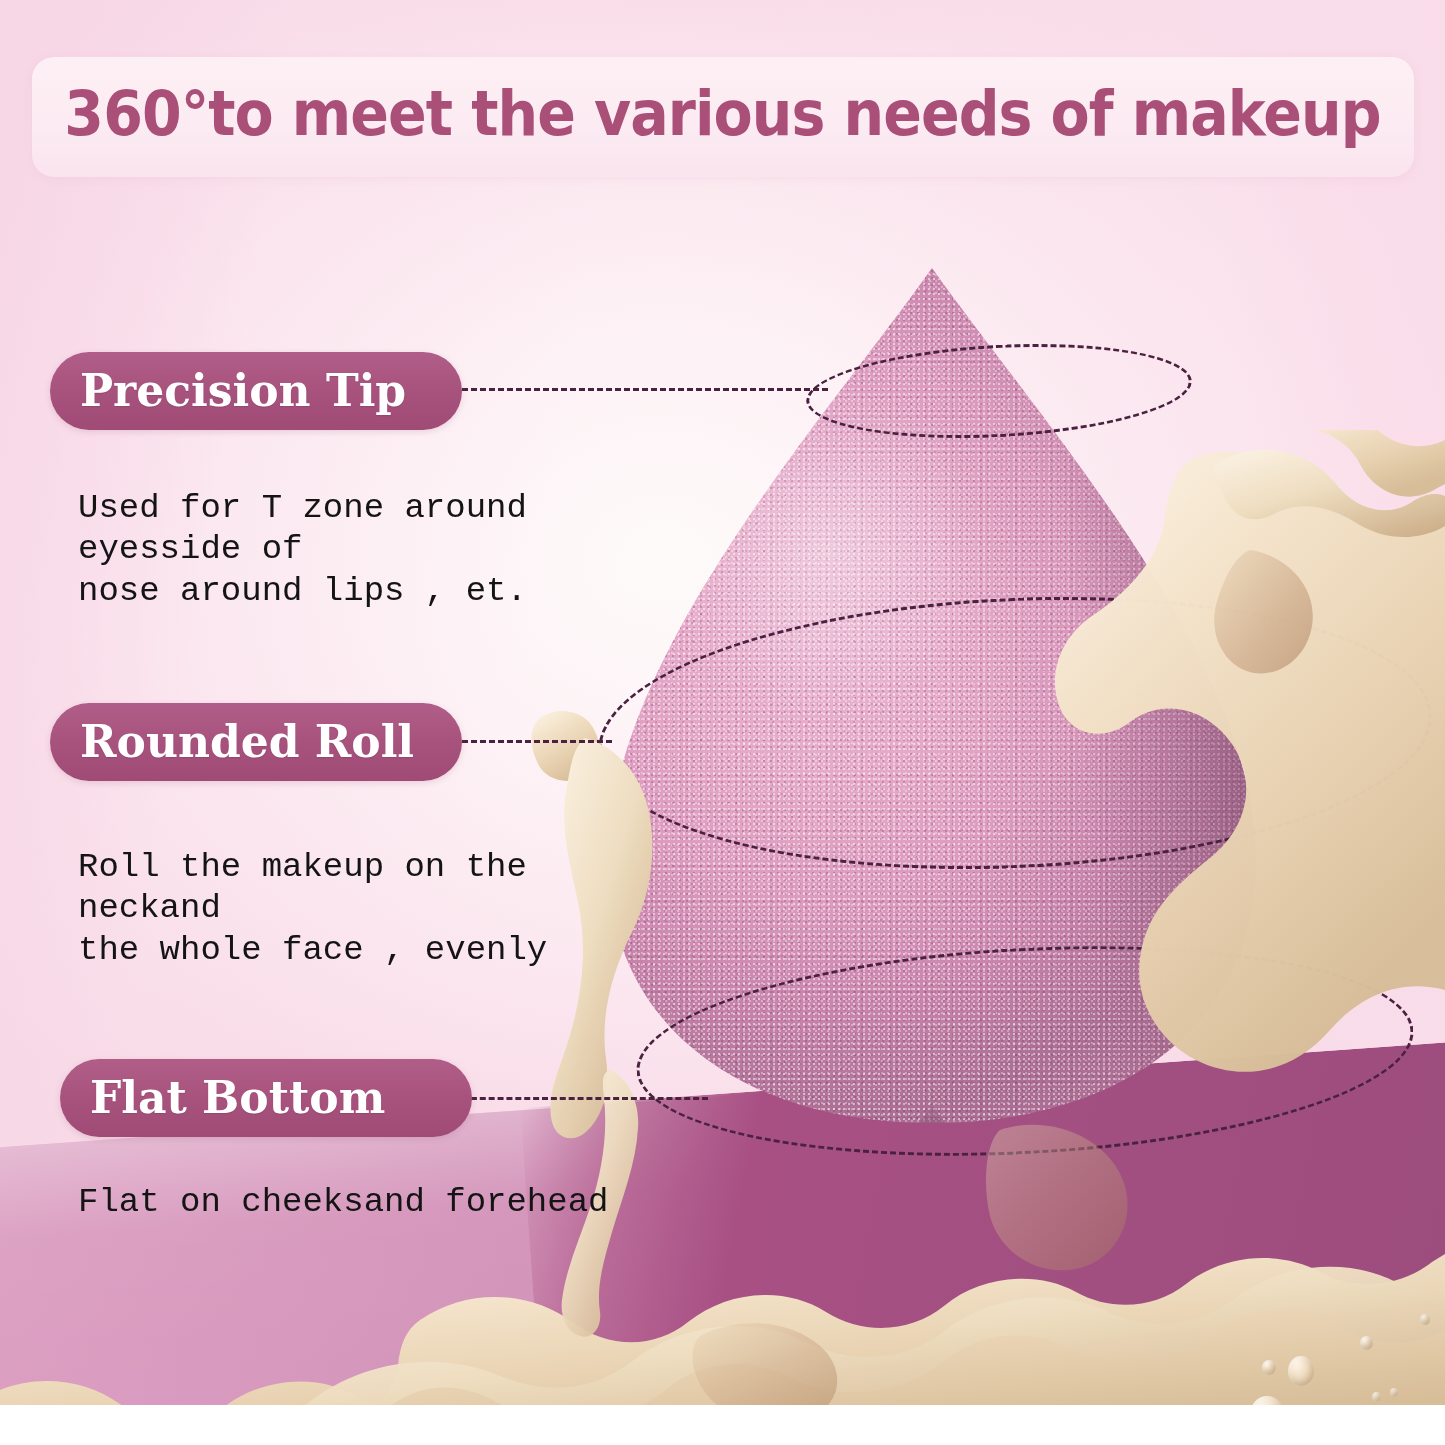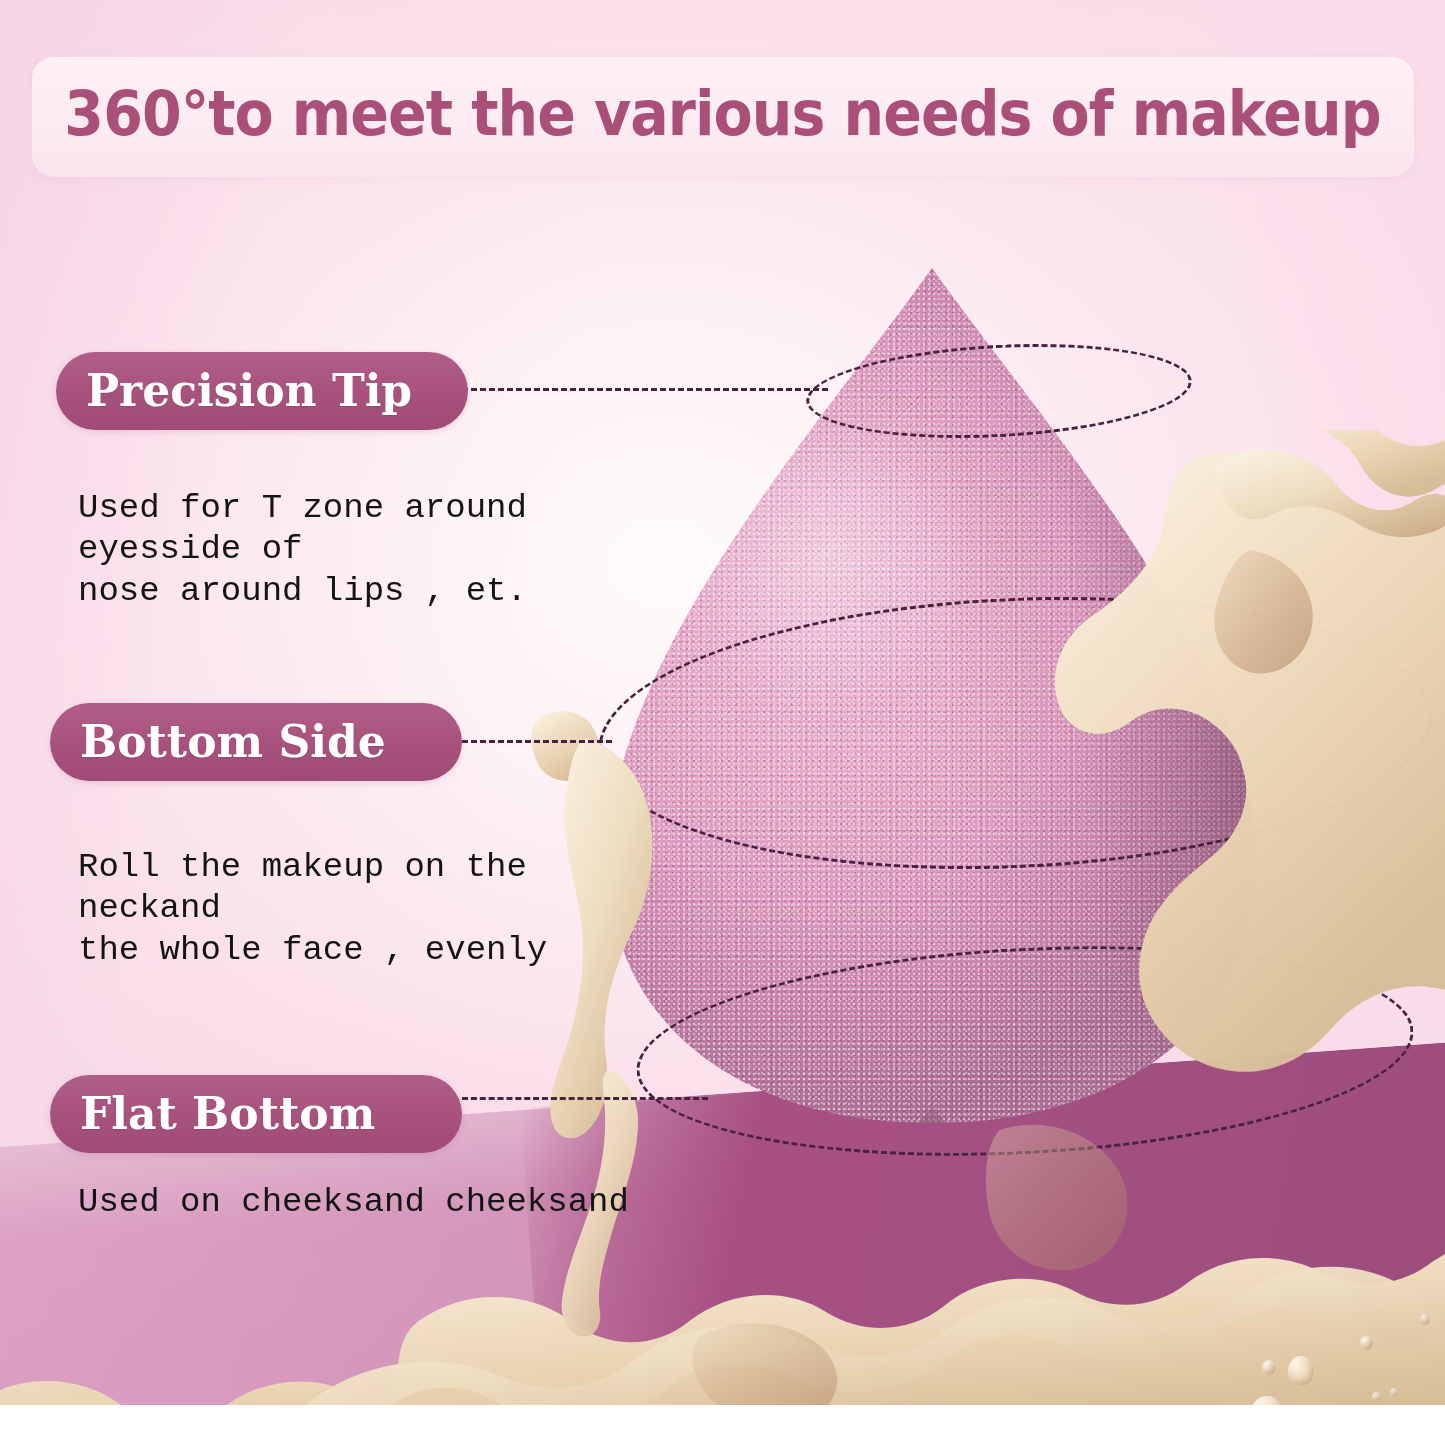--- a/index.html
+++ b/index.html
@@ -306,32 +306,32 @@
   <div class="drip" style="left:1288px; top:1356px; width:26px; height:30px;"></div>
   <div class="drip" style="left:1262px; top:1360px; width:14px; height:15px;"></div>
   <div class="drip" style="left:1360px; top:1336px; width:13px; height:14px;"></div>
   <div class="drip" style="left:1420px; top:1314px; width:10px; height:11px;"></div>
   <div class="drip" style="left:1372px; top:1392px; width:9px; height:10px;"></div>
   <div class="drip" style="left:1390px; top:1388px; width:8px; height:9px;"></div>
   <div class="drip" style="left:1026px; top:1408px; width:10px; height:11px;"></div>
   <div class="drip" style="left:1020px; top:1416px; width:8px; height:8px;"></div>
 
   <div class="connector" style="left:462px; top:388px; width:366px;"></div>
-  <div class="pill" style="left:56px; top:352px; width:412px;">
+  <div class="pill" style="left:50px; top:352px; width:412px;">
     <span class="pill-label">Precision Tip</span>
   </div>
   <div class="desc" style="left:78px; top:488px; width:600px;">Used for T zone around eyesside of
 nose around lips , et.</div>
 
   <div class="connector" style="left:462px; top:740px; width:150px;"></div>
   <div class="pill" style="left:50px; top:703px; width:412px;">
-    <span class="pill-label">Bottom Side</span>
+    <span class="pill-label">Rounded Roll</span>
   </div>
   <div class="desc" style="left:78px; top:838px; width:600px;margin-top:9px;">Roll the makeup on the neckand
 the whole face , evenly</div>
 
   <div class="connector" style="left:462px; top:1097px; width:246px;"></div>
-  <div class="pill" style="left:50px; top:1059px; width:412px;margin-top:16px;">
+  <div class="pill" style="left:60px; top:1059px; width:412px;">
     <span class="pill-label">Flat Bottom</span>
   </div>
-  <div class="desc" style="left:78px; top:1182px; width:600px;">Used on cheeksand cheeksand</div>
+  <div class="desc" style="left:78px; top:1182px; width:600px;">Flat on cheeksand forehead</div>
 
 </div>
 
 </body></html>

